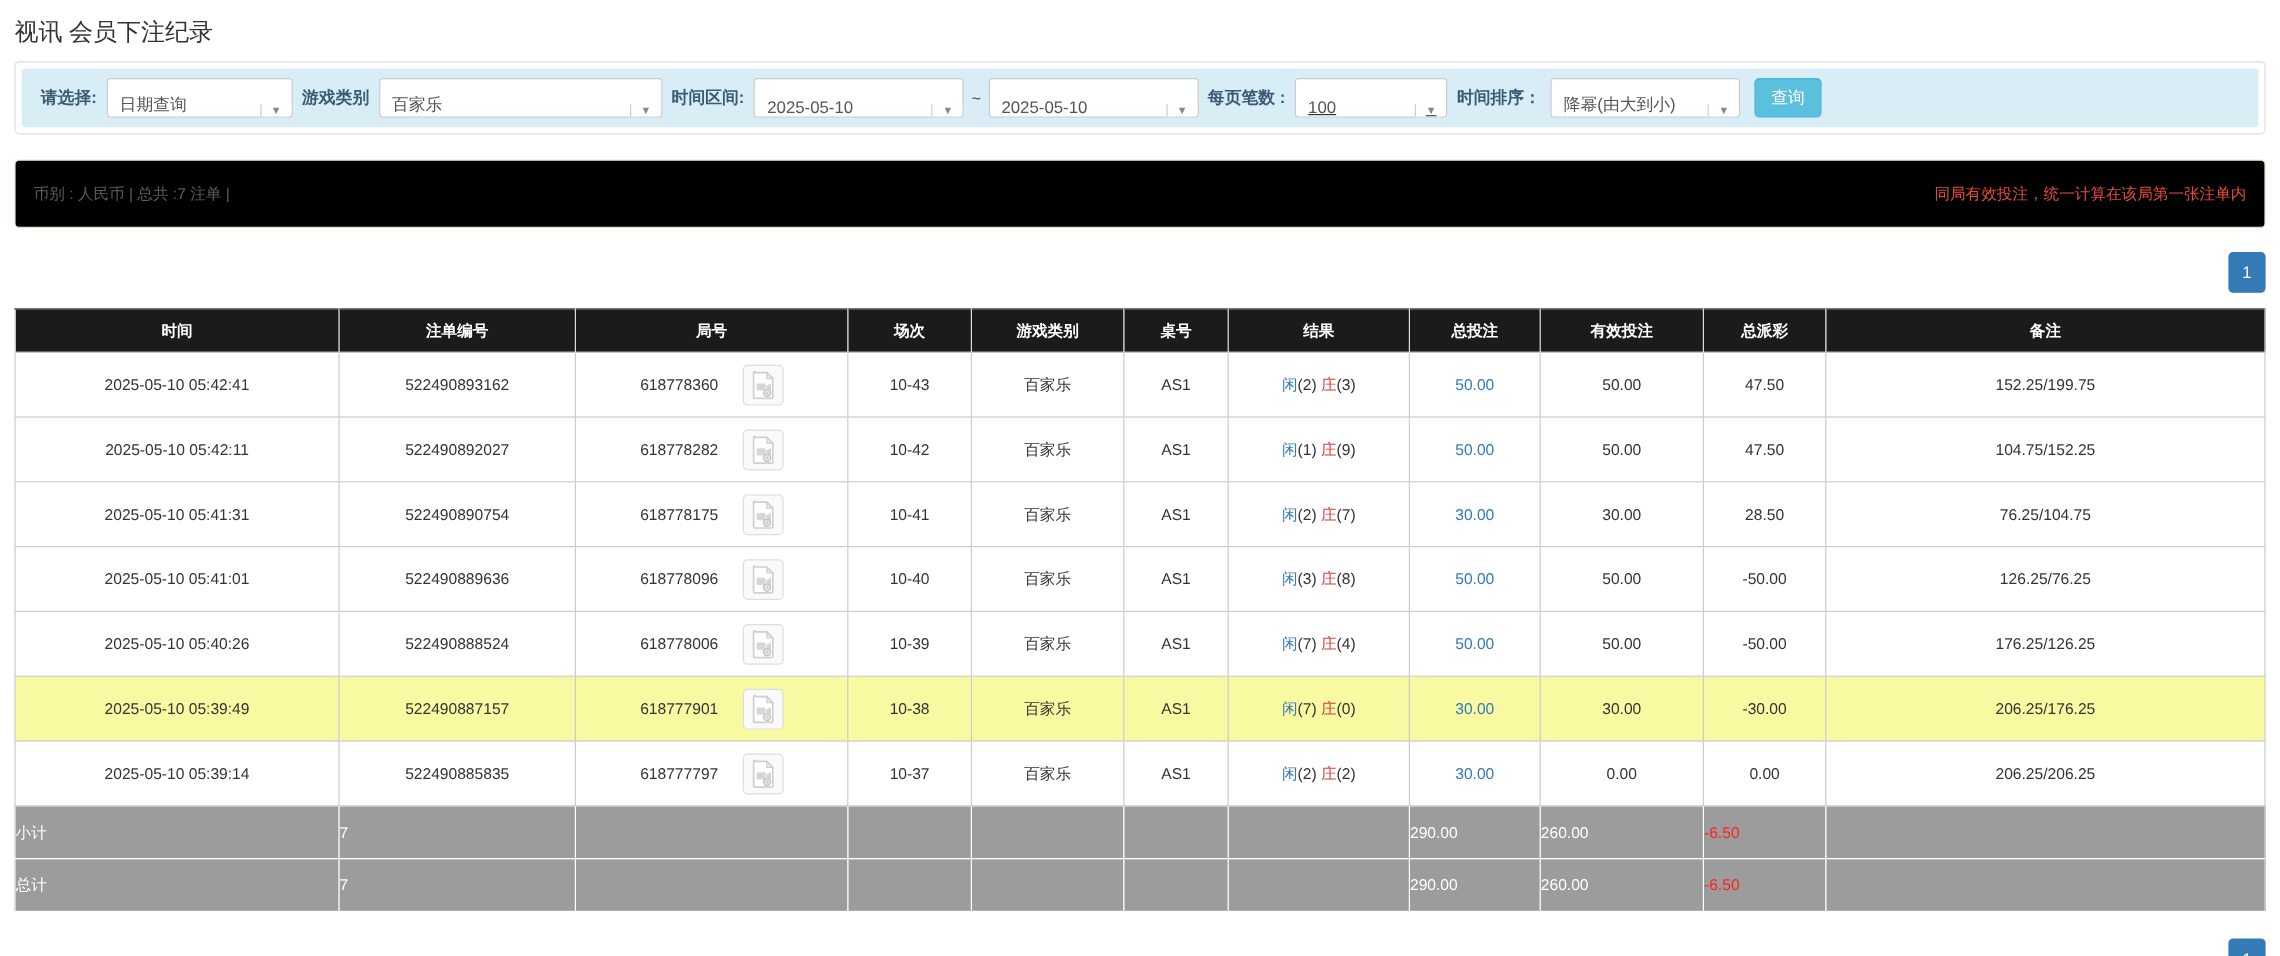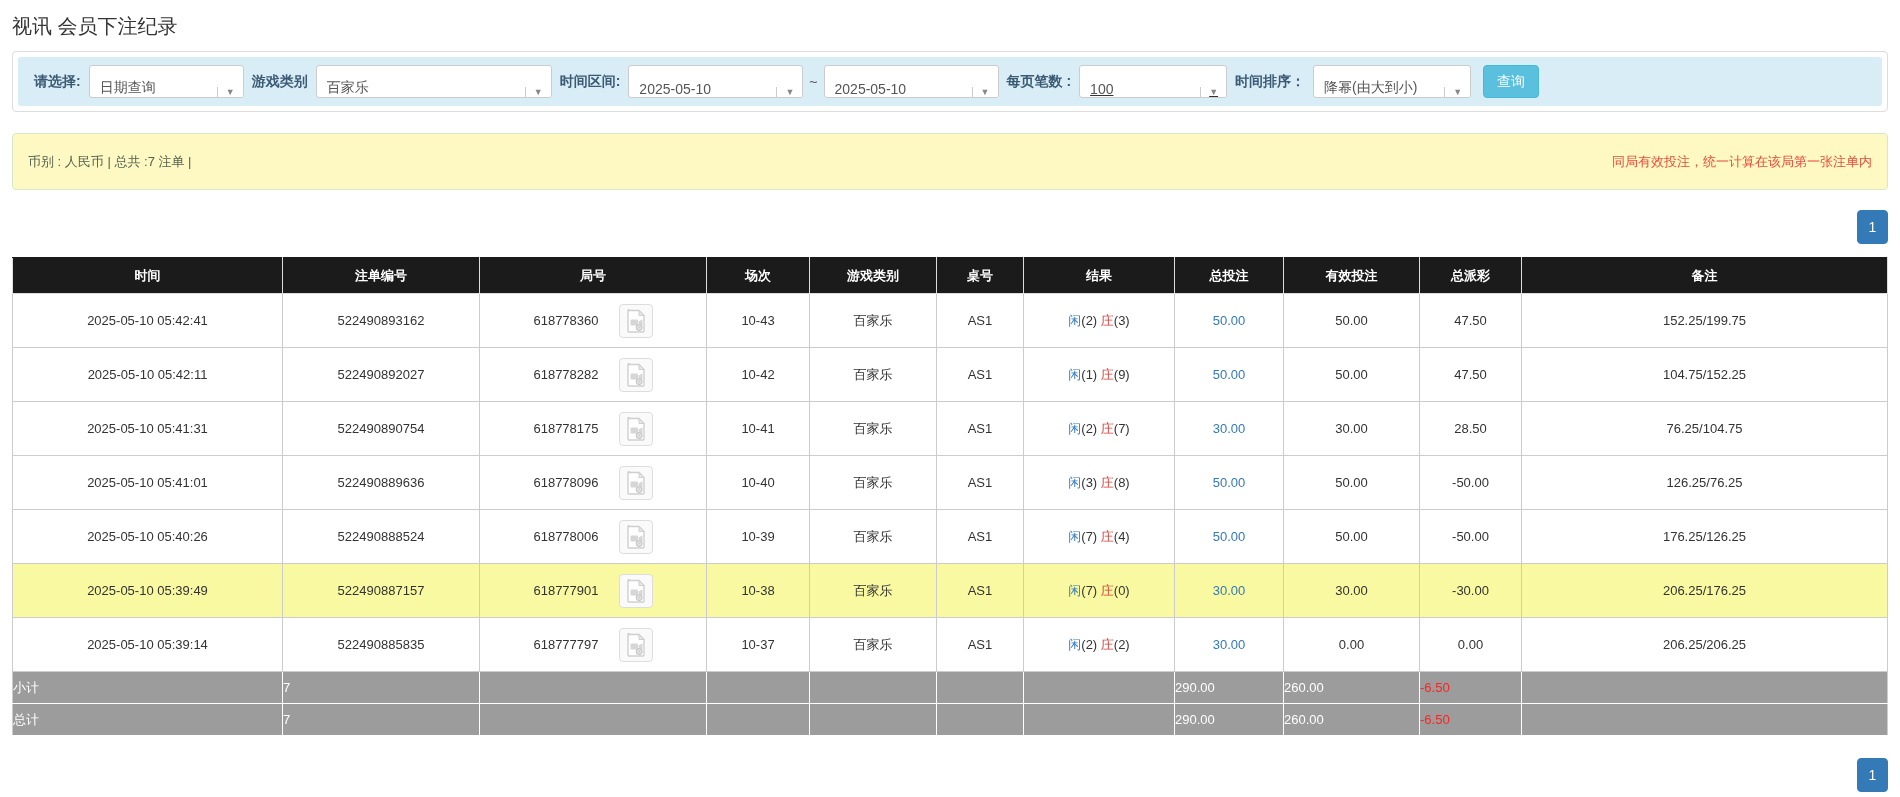--- a/index.html
+++ b/index.html
@@ -38,32 +38,32 @@
   .combo .combo-value {
     flex: 1 1 auto; display: flex; align-items: center;
     padding: 0 10px; font-size: 14px; color: #555; white-space: nowrap; overflow: hidden;
   }
   .combo .combo-arrow {
     flex: 0 0 26px; border-left: 1px solid #ccc; display: flex;
     align-items: center; justify-content: center; color: #888; font-size: 9px;
     background: #fff;
   }
   .w155 { width: 155px; } .w236 { width: 236px; } .w195 { width: 175px; }
-  .w145 { width: 148px; text-decoration: underline; } .w158 { width: 158px; }
+  .w145 { width: 127px; text-decoration: underline; } .w158 { width: 158px; }
   .tilde { font-size: 14px; color: #555; margin: 0 6px; }
   .search-btn {
     margin-left: 12px; height: 33px; padding: 0 13px;
     background: #5bc0de; color: #fff; border: 1px solid #46b8da; border-radius: 4px;
     font-size: 14px; cursor: pointer;
     font-family: "Liberation Sans", "DejaVu Sans", sans-serif;
   }
 
   
   .alert-bar {
-    margin-top: 21px; background: #fef9c3; border: 1px solid #d6e9c6; border-radius: 4px;
+    margin-top: 21px; background: #000000; border: 1px solid #d6e9c6; border-radius: 4px;
     height: 57px; display: flex; align-items: center; justify-content: space-between;
     padding: 0 15px; font-size: 13px;
   }
   .alert-left { color: #55614f; }
   .alert-right { color: #e74c3c; }
 
   
   .pagination-row { display: flex; justify-content: flex-end; }
   .pagination-top { margin-top: 20px; margin-bottom: 13px; }
   .pagination-bottom { margin-top: 22px; }
@@ -92,21 +92,21 @@
     border: 1px solid #ddd; background: #fafafa; border-radius: 4px;
     padding: 4px 6px; cursor: pointer; display: inline-flex; align-items: center;
   }
   .res-label-p { color: #337ab7; }
   .res-label-b { color: #d43f3a; }
   .res-num { color: #333; }
   .total-bet { color: #337ab7; cursor: pointer; }
   .neg { color: #e60000; }
 
   table.records tr.sum-row td {
-    background: #9c9c9c; color: #fff; height: 32px; font-size: 13px;
+    background: #9c9c9c; color: #fff; height: 44px; font-size: 13px;
     border: 1px solid #fff; border-left-color:#9c9c9c;
   }
   table.records tr.sum-row td:first-child { border-left: 1px solid #ccc; }
   table.records tr.sum-row td:last-child { border-right: 1px solid #ccc; }
   table.records tr.sum-row td.neg { color: #ff2222; }
 </style>
 </head>
 <body>
 
 <div class="container">

